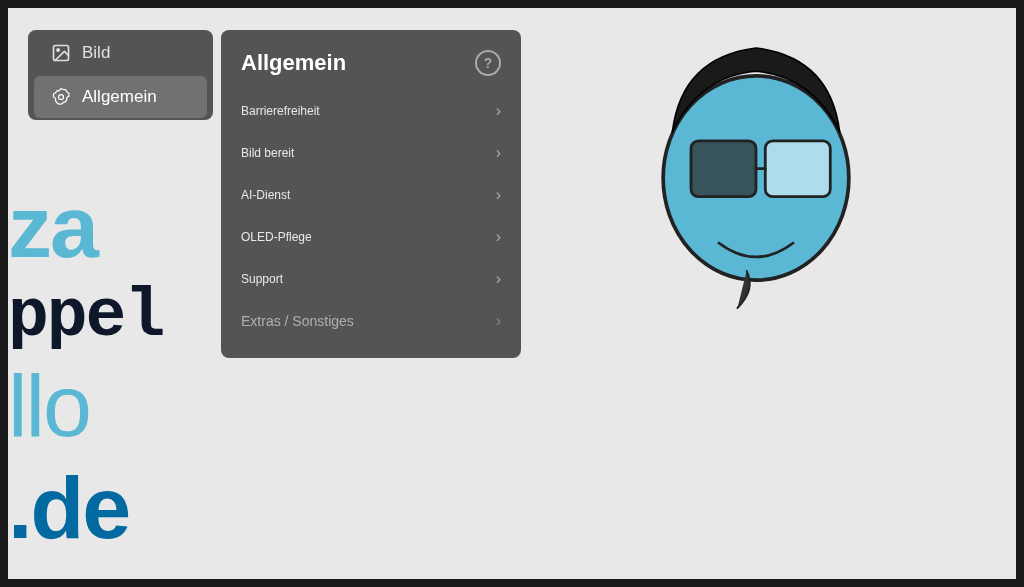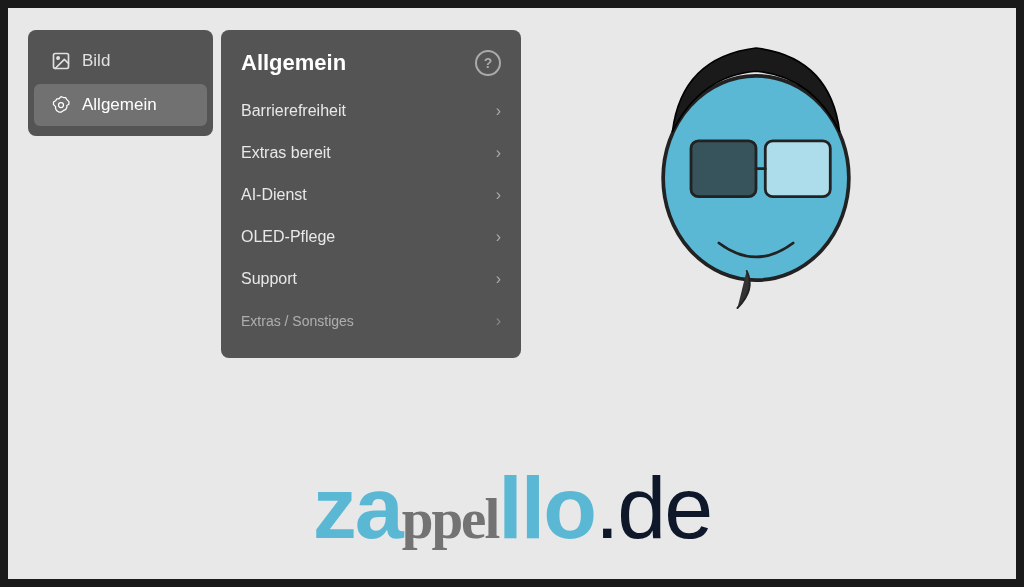--- a/index.html
+++ b/index.html
@@ -57,21 +57,21 @@
     }
 
     
     .sidebar {
       position: absolute;
       top: 22px;
       left: 20px;
       width: 185px;
       background: rgba(70, 70, 70, 0.92);
       border-radius: 8px;
-      padding: 8px 0;
+      padding: 0 0;
       pointer-events: all;
     }
 
     .sidebar-item {
       display: flex;
       align-items: center;
       padding: 10px 16px;
       color: #e0e0e0;
       font-size: 17px;
       cursor: pointer;
@@ -139,21 +139,21 @@
       display: flex;
       align-items: center;
       justify-content: space-between;
       padding: 12px 20px;
       color: #e0e0e0;
       font-size: 16px;
       cursor: pointer;
     }
 
     .menu-item-label {
-      font-size: 16px;
+      font-size: 12px;
       color: #e8e8e8;
     }
 
     .chevron {
       color: #aaa;
       font-size: 16px;
     }
 
     
     svg {
@@ -178,25 +178,25 @@
       <path d="M50 120 Q60 40 140 30 Q220 40 230 120 Q200 60 140 55 Q80 60 50 120Z" fill="#1a1a1a"></path>
 
       <rect x="70" y="130" width="70" height="60" rx="8" fill="rgba(40,40,40,0.7)" stroke="#222" stroke-width="3"></rect>
       <rect x="150" y="130" width="70" height="60" rx="8" fill="rgba(255,255,255,0.5)" stroke="#222" stroke-width="3"></rect>
       <line x1="140" y1="160" x2="150" y2="160" stroke="#222" stroke-width="3"></line>
 
       <path d="M100 240 Q140 270 180 240" fill="none" stroke="#222" stroke-width="3"></path>
       <path d="M130 270 Q140 290 120 310" fill="#333" stroke="#222" stroke-width="2"></path>
     </svg>
 
-    <div class="bottom-logo" style="position:absolute; bottom:20px; left:0; right:0; display:flex; align-items:baseline; justify-content:center;">
+    <div class="bottom-logo" style="position:absolute; bottom:20px; left:0; right:0; display:flex; align-items:baseline; justify-content:center;flex-direction:column;">
       <span style="color:#5bb8d4; font-size:88px; font-weight:900; font-family:Arial;">za</span>
-      <span style="color:#737373; font-size:57px; font-weight:900; font-family:Liberation Serif, serif;">ppel</span>
-      <span style="color:#5bb8d4; font-size:88px; font-weight:700; font-family:Arial;">llo</span>
-      <span style="color:#0f172a; font-size:88px; font-weight:400; font-family:Arial;">.de</span>
+      <span style="color:#0f172a; font-size:68px; font-weight:900; font-family:Liberation Mono, monospace;">ppel</span>
+      <span style="color:#5bb8d4; font-size:88px; font-weight:400; font-family:Arial;">llo</span>
+      <span style="color:#0369a1; font-size:88px; font-weight:700; font-family:Arial;">.de</span>
     </div>
   </div>
 
   <div class="sidebar">
 
     <div class="sidebar-item">
       <span class="sidebar-icon">
         <svg width="20" height="20" viewBox="0 0 24 24" style="color:#e0e0e0;">
           <rect x="3" y="3" width="18" height="18" rx="2" stroke="currentColor" stroke-width="2" fill="none"></rect>
           <circle cx="8.5" cy="8.5" r="1.5" fill="currentColor"></circle>
@@ -228,21 +228,21 @@
         <span>?</span>
       </div>
     </div>
 
     <div class="menu-item">
       <span class="menu-item-label">Barrierefreiheit</span>
       <span class="chevron">›</span>
     </div>
 
     <div class="menu-item">
-      <span class="menu-item-label">Extras bereit</span>
+      <span class="menu-item-label">Bild bereit</span>
       <span class="chevron">›</span>
     </div>
 
     <div class="menu-item">
       <span class="menu-item-label">AI-Dienst</span>
       <span class="chevron">›</span>
     </div>
 
 
     <div class="menu-item">

